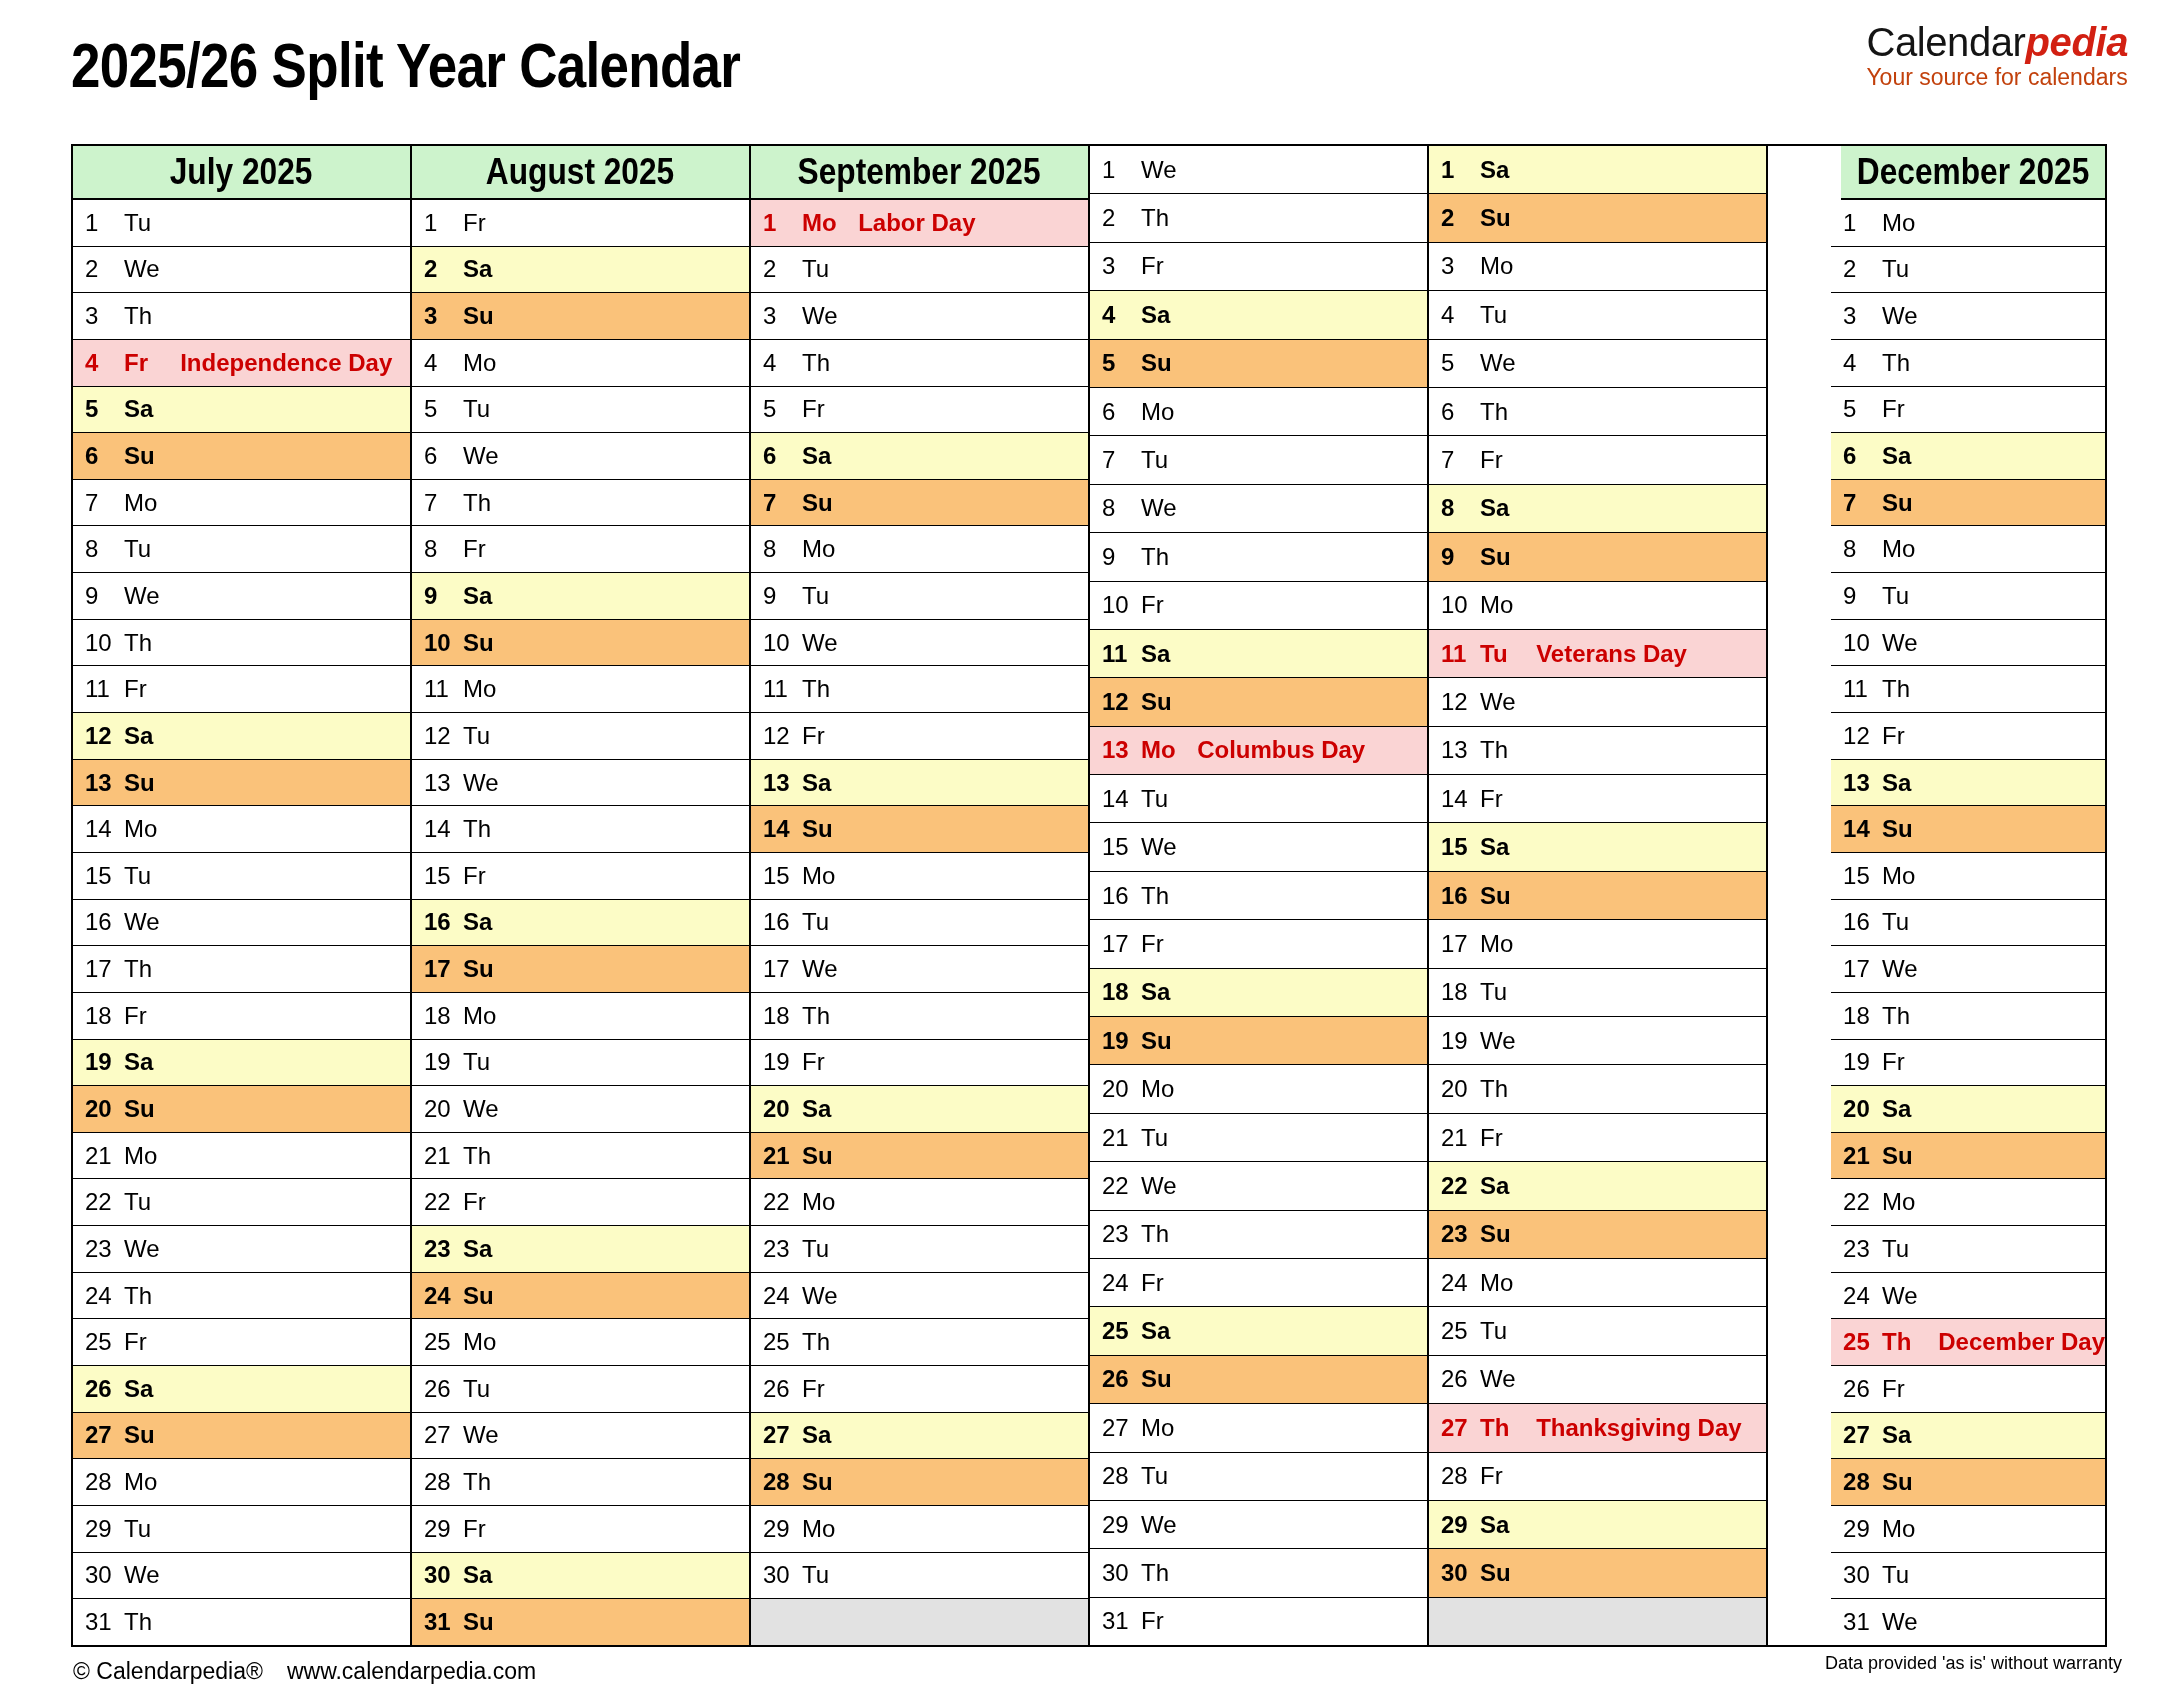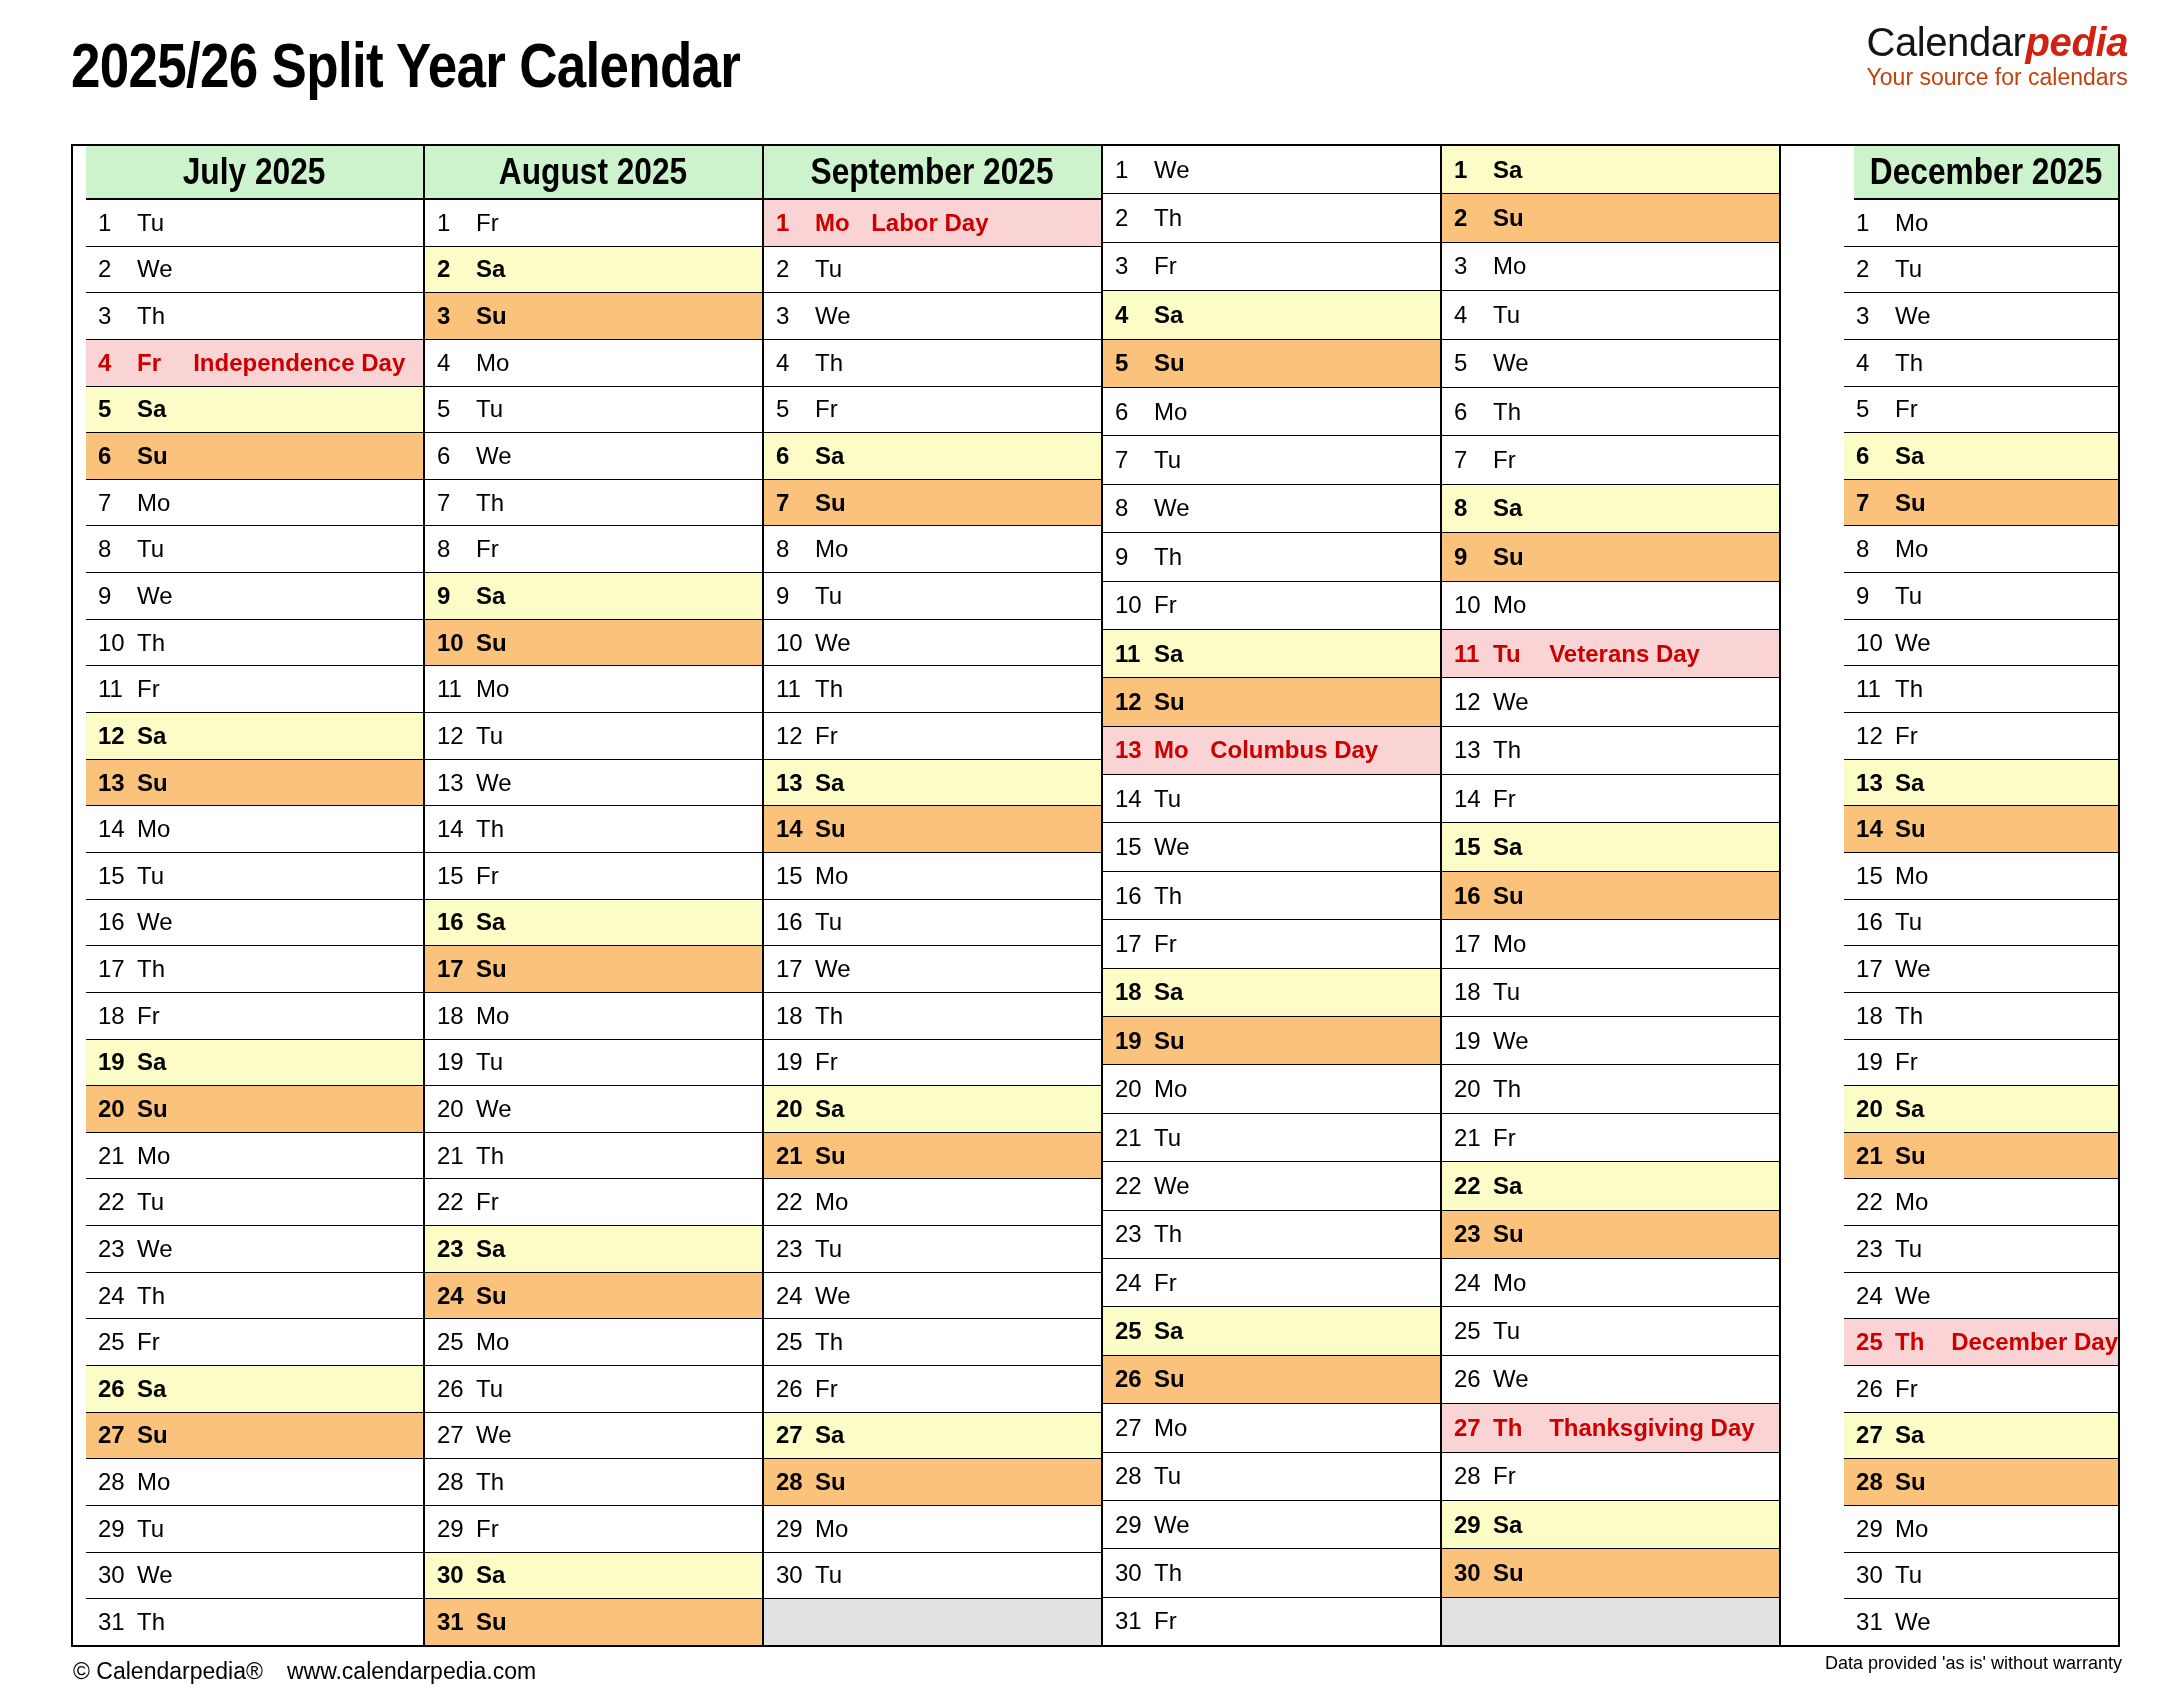--- a/index.html
+++ b/index.html
@@ -9,27 +9,27 @@
   }
   html,body{margin:0;padding:0;}
   body{
     width:2170px;height:1702px;background:#ffffff;position:relative;
     font-family:"Liberation Sans", sans-serif;color:#000;overflow:hidden;
   }
   .title{
     position:absolute;left:71px;top:29px;font-size:63px;font-weight:bold;
     letter-spacing:-0.8px;white-space:nowrap;transform:scaleX(.84);transform-origin:left top;
   }
-  .logo{position:absolute;right:42px;top:20.3px;text-align:center;line-height:1.1;}
+  .logo{position:absolute;right:42px;top:20.3px;text-align:left;line-height:1.1;}
   .logo-line{font-size:40px;color:#141414;letter-spacing:-0.4px;white-space:nowrap;}
   .logo-red{color:var(--logored);font-weight:bold;font-style:italic;}
   .tagline{font-size:23px;margin-top:0.8px;color:#c2410c;white-space:nowrap;}
   .cal{
     position:absolute;left:71px;top:144px;width:2032px;height:1499px;
-    border:2.5px solid var(--border);display:flex;background:#fff;box-sizing:content-box;padding-left:13px;
+    border:2.5px solid var(--border);display:flex;background:#fff;box-sizing:content-box;
   }
   .month-col{flex:1 1 0;display:flex;flex-direction:column;border-right:2.5px solid var(--border);min-width:0;}
   .month-col:last-child{border-right:none;align-items:flex-end;}
   .month-header{
     flex:0 0 52px;height:52px;border-bottom:2.5px solid var(--border);
     background:var(--green);display:flex;align-items:center;justify-content:center;
     font-weight:bold;font-size:36px;white-space:nowrap;
   }
   .month-header span{display:inline-block;transform:scaleX(.88);transform-origin:center;}
   .days{flex:1 1 auto;display:flex;flex-direction:column;}

